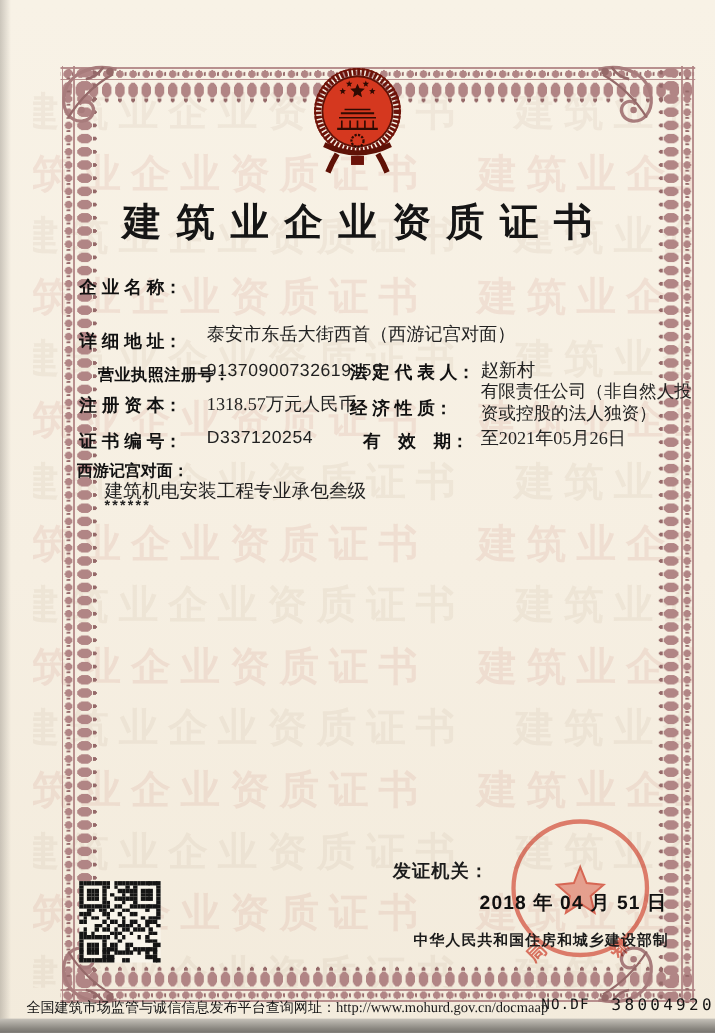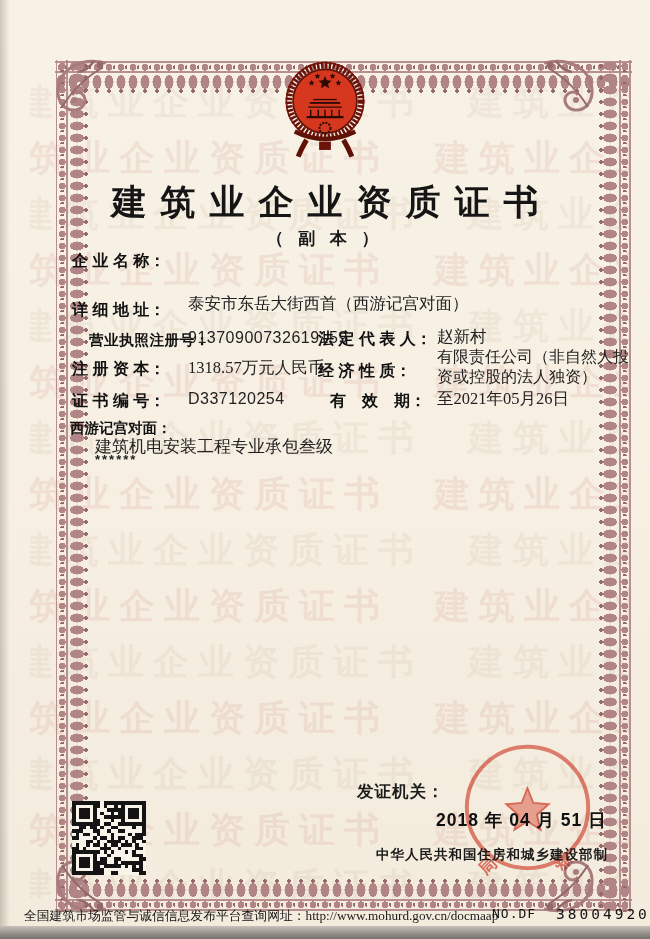--- a/index.html
+++ b/index.html
@@ -155,21 +155,20 @@
       <path d="M28,67 H72" stroke-width="2.6"></path>
     </g>
     <circle cx="50" cy="80" r="6.5" fill="none" stroke="#300a02" stroke-width="2.4" stroke-dasharray="2.4 1.4"></circle>
     <path d="M14,84 Q50,102 86,84" stroke="#5f1106" stroke-width="5.5" fill="none"></path>
     <path d="M28,94 q-6,10 -10,20" stroke="#5f1106" stroke-width="6" fill="none"></path>
     <path d="M72,94 q6,10 10,20" stroke="#5f1106" stroke-width="6" fill="none"></path>
     <rect x="43" y="96" width="14" height="10" fill="#6b130a"></rect>
   </svg>
 
   <div class="title">建筑业企业资质证书</div>
-  <div class="subtitle">（ 副 本 ）</div>
 
   <div class="lbl" style="left:72px;top:251px;">企 业 名 称：</div>
 
   <div class="lbl" style="left:72px;top:300px;">详 细 地 址：</div>
   <div class="val" style="left:188px;top:293px;">泰安市东岳大街西首（西游记宫对面）</div>
 
   <div class="lbl lbl-sm" style="left:70px;top:331px;padding-left:19px;">营业执照注册号：</div>
   <div class="val val-num" style="left:188px;top:329px;">91370900732619159</div>
   <div class="lbl" style="left:318px;top:329px;">法 定 代 表 人：</div>
   <div class="val" style="left:437px;top:326px;">赵新村</div>

